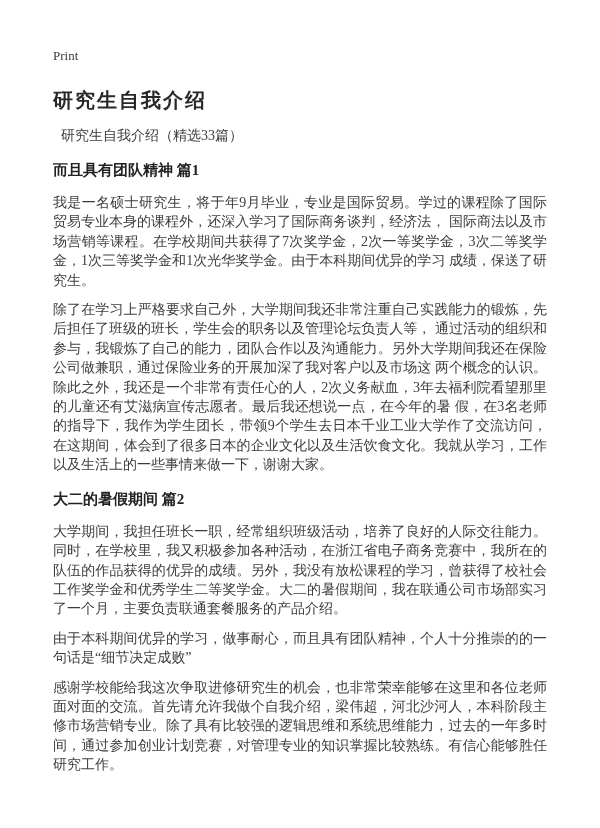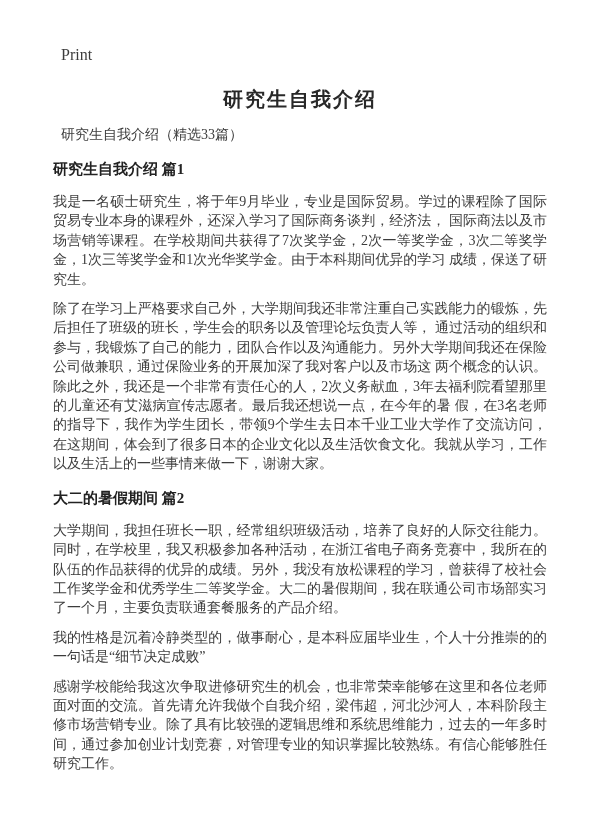--- a/index.html
+++ b/index.html
@@ -15,32 +15,31 @@
     color: #3c3c3c;
   }
   .page {
     box-sizing: border-box;
     width: 600px;
     height: 828px;
     padding: 46px 53px 0 53px;
     background: #ffffff;
   }
   .print-label {
-    font-size: 16px;
+    font-size: 13px;
     line-height: 16px;
     color: #3c3c3c;
-    margin: 0 0 8px 8px;
+    margin: 0 0 8px 0;
     text-decoration: none;
     display: inline-block;
   }
   h1.doc-title {
     font-size: 20px;
     line-height: 24px;
     font-weight: bold;
-    text-align: center;
     color: #282828;
     letter-spacing: 2px;
     margin: 16px 0 15px 0;
   }
   .doc-subtitle {
     font-size: 14px;
     line-height: 18px;
     color: #3c3c3c;
     margin: 0 0 16px 8px;
   }
@@ -64,28 +63,28 @@
 <body>
 
 <div class="page">
 
   <a href="#" class="print-label">Print</a>
 
   <h1 class="doc-title">研究生自我介绍</h1>
 
   <div class="doc-subtitle">研究生自我介绍（精选33篇）</div>
 
-  <h2 class="section-heading">研究生自我介绍 篇1</h2>
+  <h2 class="section-heading">而且具有团队精神 篇1</h2>
 
   <p class="body-paragraph">我是一名硕士研究生，将于年9月毕业，专业是国际贸易。学过的课程除了国际贸易专业本身的课程外，还深入学习了国际商务谈判，经济法， 国际商法以及市场营销等课程。在学校期间共获得了7次奖学金，2次一等奖学金，3次二等奖学金，1次三等奖学金和1次光华奖学金。由于本科期间优异的学习 成绩，保送了研究生。</p>
 
   <p class="body-paragraph">除了在学习上严格要求自己外，大学期间我还非常注重自己实践能力的锻炼，先后担任了班级的班长，学生会的职务以及管理论坛负责人等， 通过活动的组织和参与，我锻炼了自己的能力，团队合作以及沟通能力。另外大学期间我还在保险公司做兼职，通过保险业务的开展加深了我对客户以及市场这 两个概念的认识。除此之外，我还是一个非常有责任心的人，2次义务献血，3年去福利院看望那里的儿童还有艾滋病宣传志愿者。最后我还想说一点，在今年的暑 假，在3名老师的指导下，我作为学生团长，带领9个学生去日本千业工业大学作了交流访问，在这期间，体会到了很多日本的企业文化以及生活饮食文化。我就从学习，工作以及生活上的一些事情来做一下，谢谢大家。</p>
 
   <h2 class="section-heading">大二的暑假期间 篇2</h2>
 
 
   <p class="body-paragraph">大学期间，我担任班长一职，经常组织班级活动，培养了良好的人际交往能力。同时，在学校里，我又积极参加各种活动，在浙江省电子商务竞赛中，我所在的队伍的作品获得的优异的成绩。另外，我没有放松课程的学习，曾获得了校社会工作奖学金和优秀学生二等奖学金。大二的暑假期间，我在联通公司市场部实习了一个月，主要负责联通套餐服务的产品介绍。</p>
 
-  <p class="body-paragraph">我的性格是沉着冷静类型的，做事耐心，是本科应届毕业生，个人十分推崇的的一句话是“细节决定成败”</p>
+  <p class="body-paragraph">由于本科期间优异的学习，做事耐心，而且具有团队精神，个人十分推崇的的一句话是“细节决定成败”</p>
 
   <p class="body-paragraph">感谢学校能给我这次争取进修研究生的机会，也非常荣幸能够在这里和各位老师面对面的交流。首先请允许我做个自我介绍，梁伟超，河北沙河人，本科阶段主修市场营销专业。除了具有比较强的逻辑思维和系统思维能力，过去的一年多时间，通过参加创业计划竞赛，对管理专业的知识掌握比较熟练。有信心能够胜任研究工作。</p>
 
 </div>
 
 </body></html>

